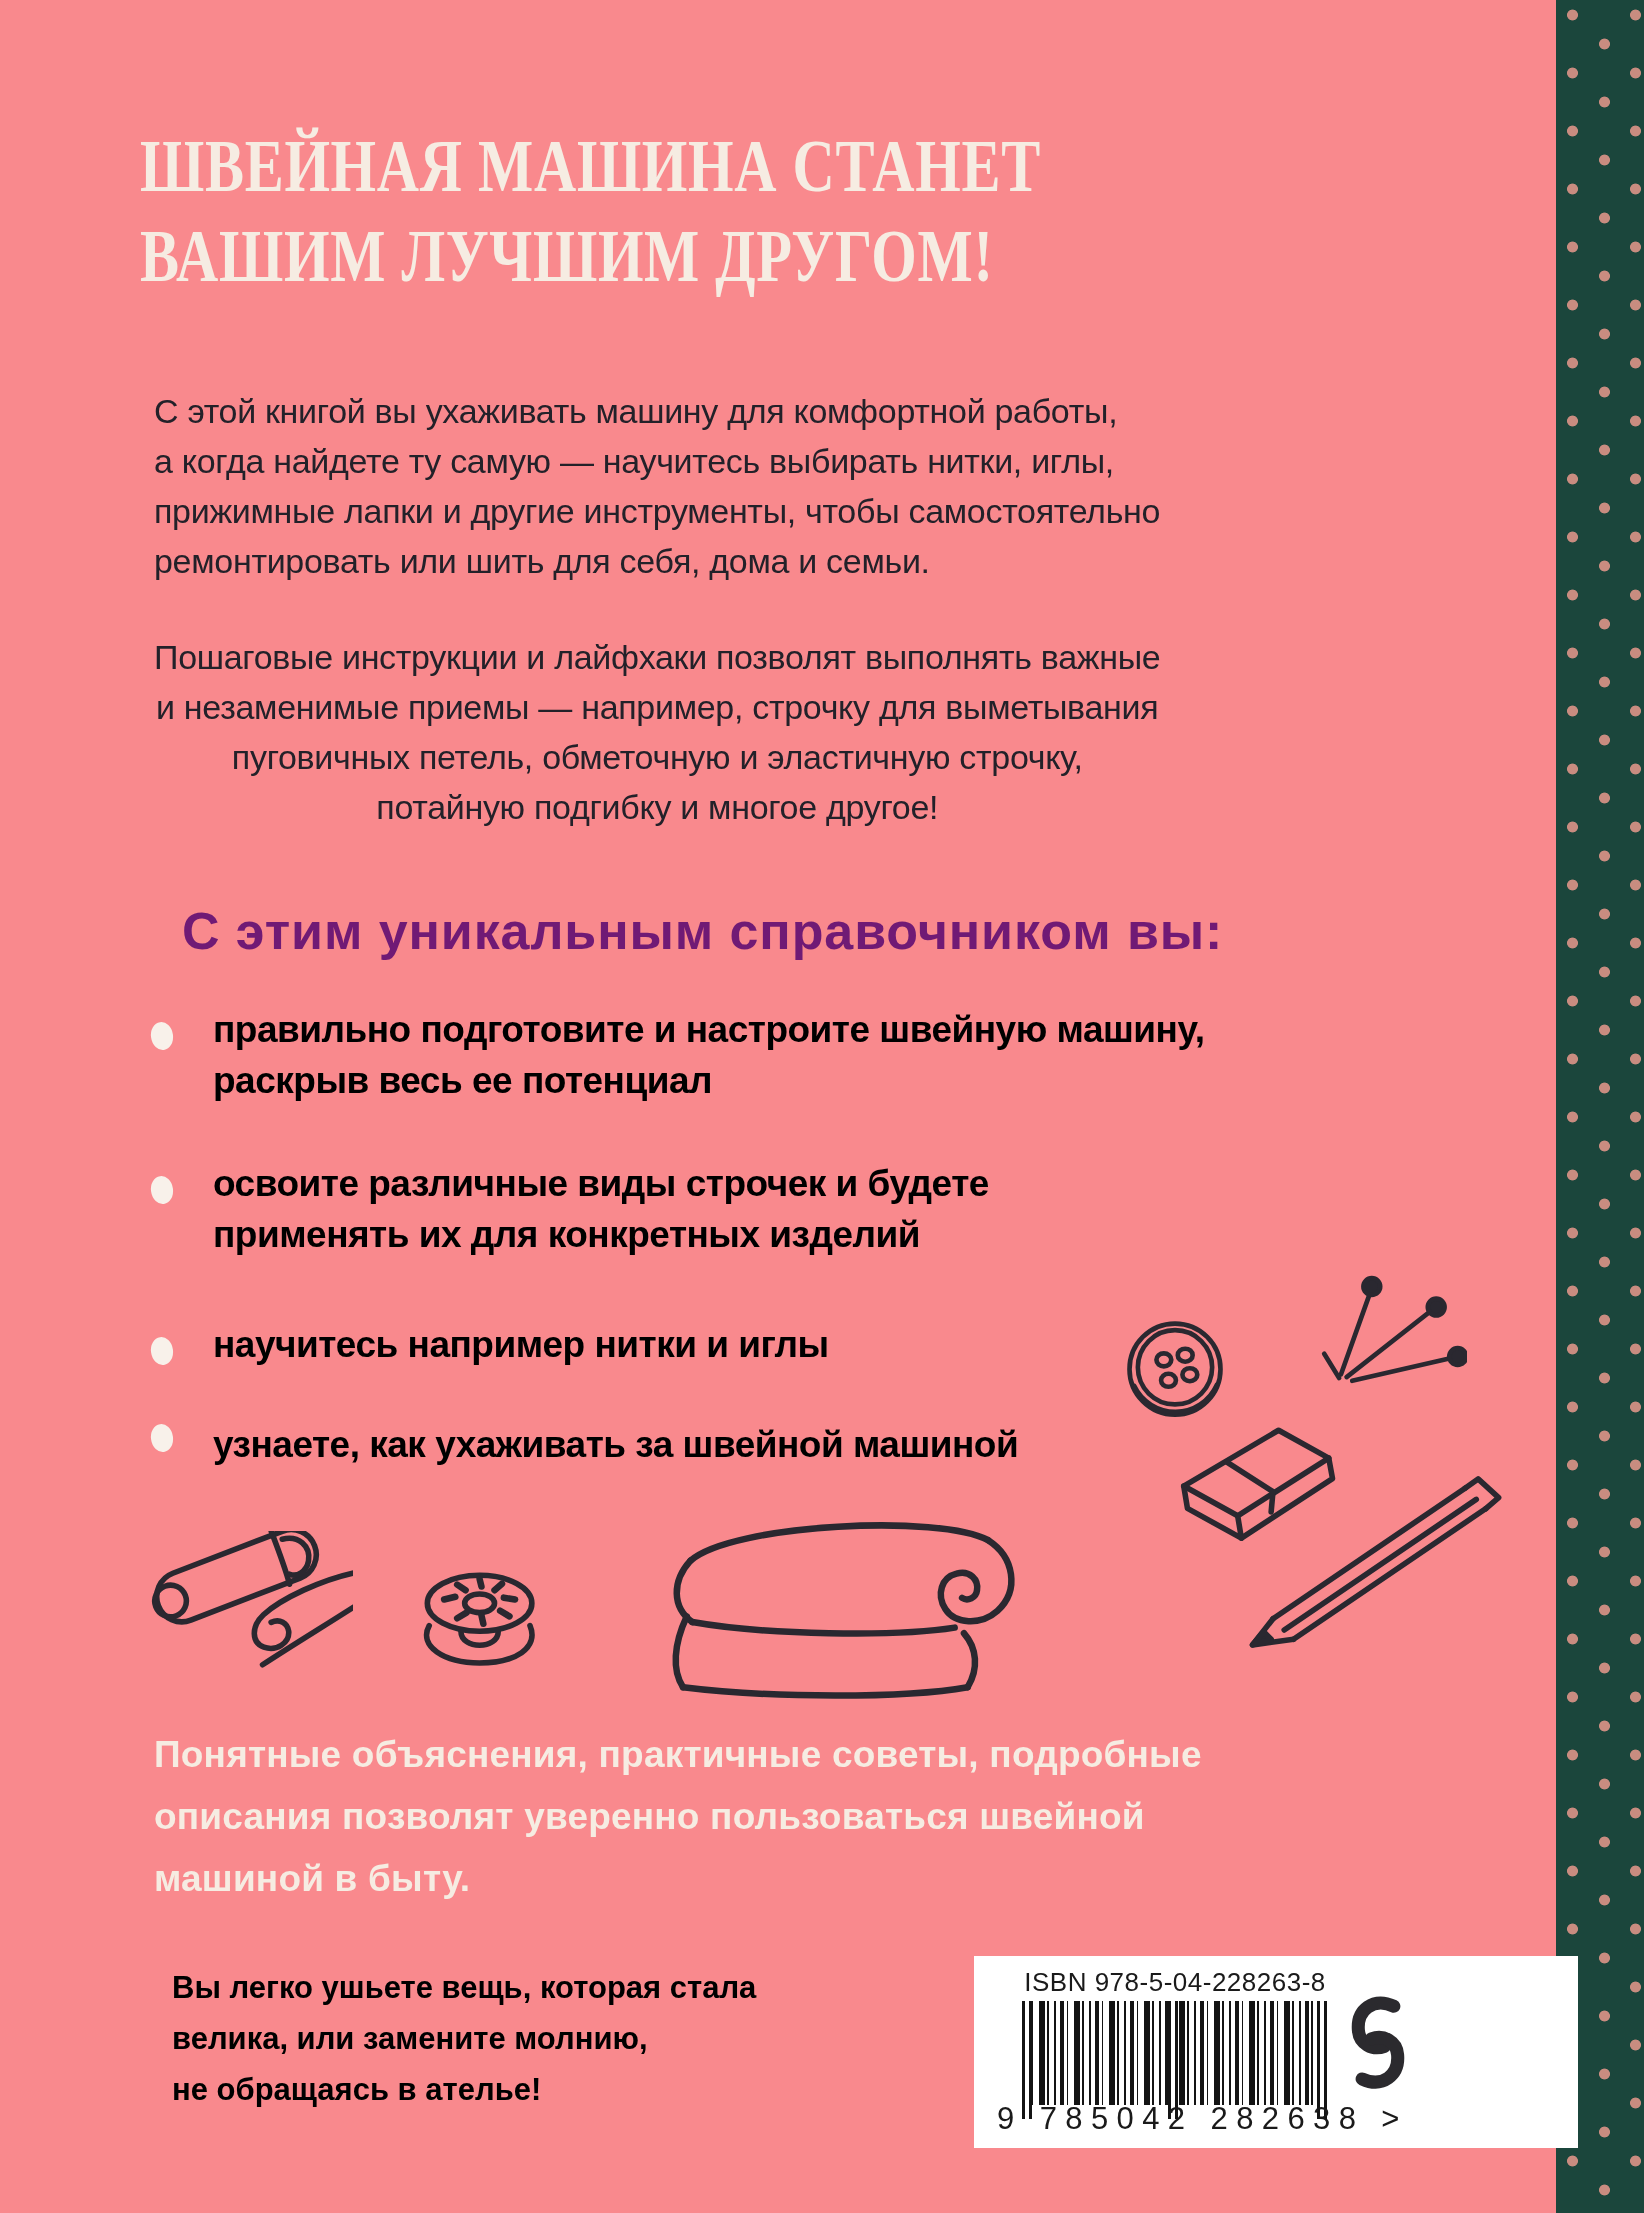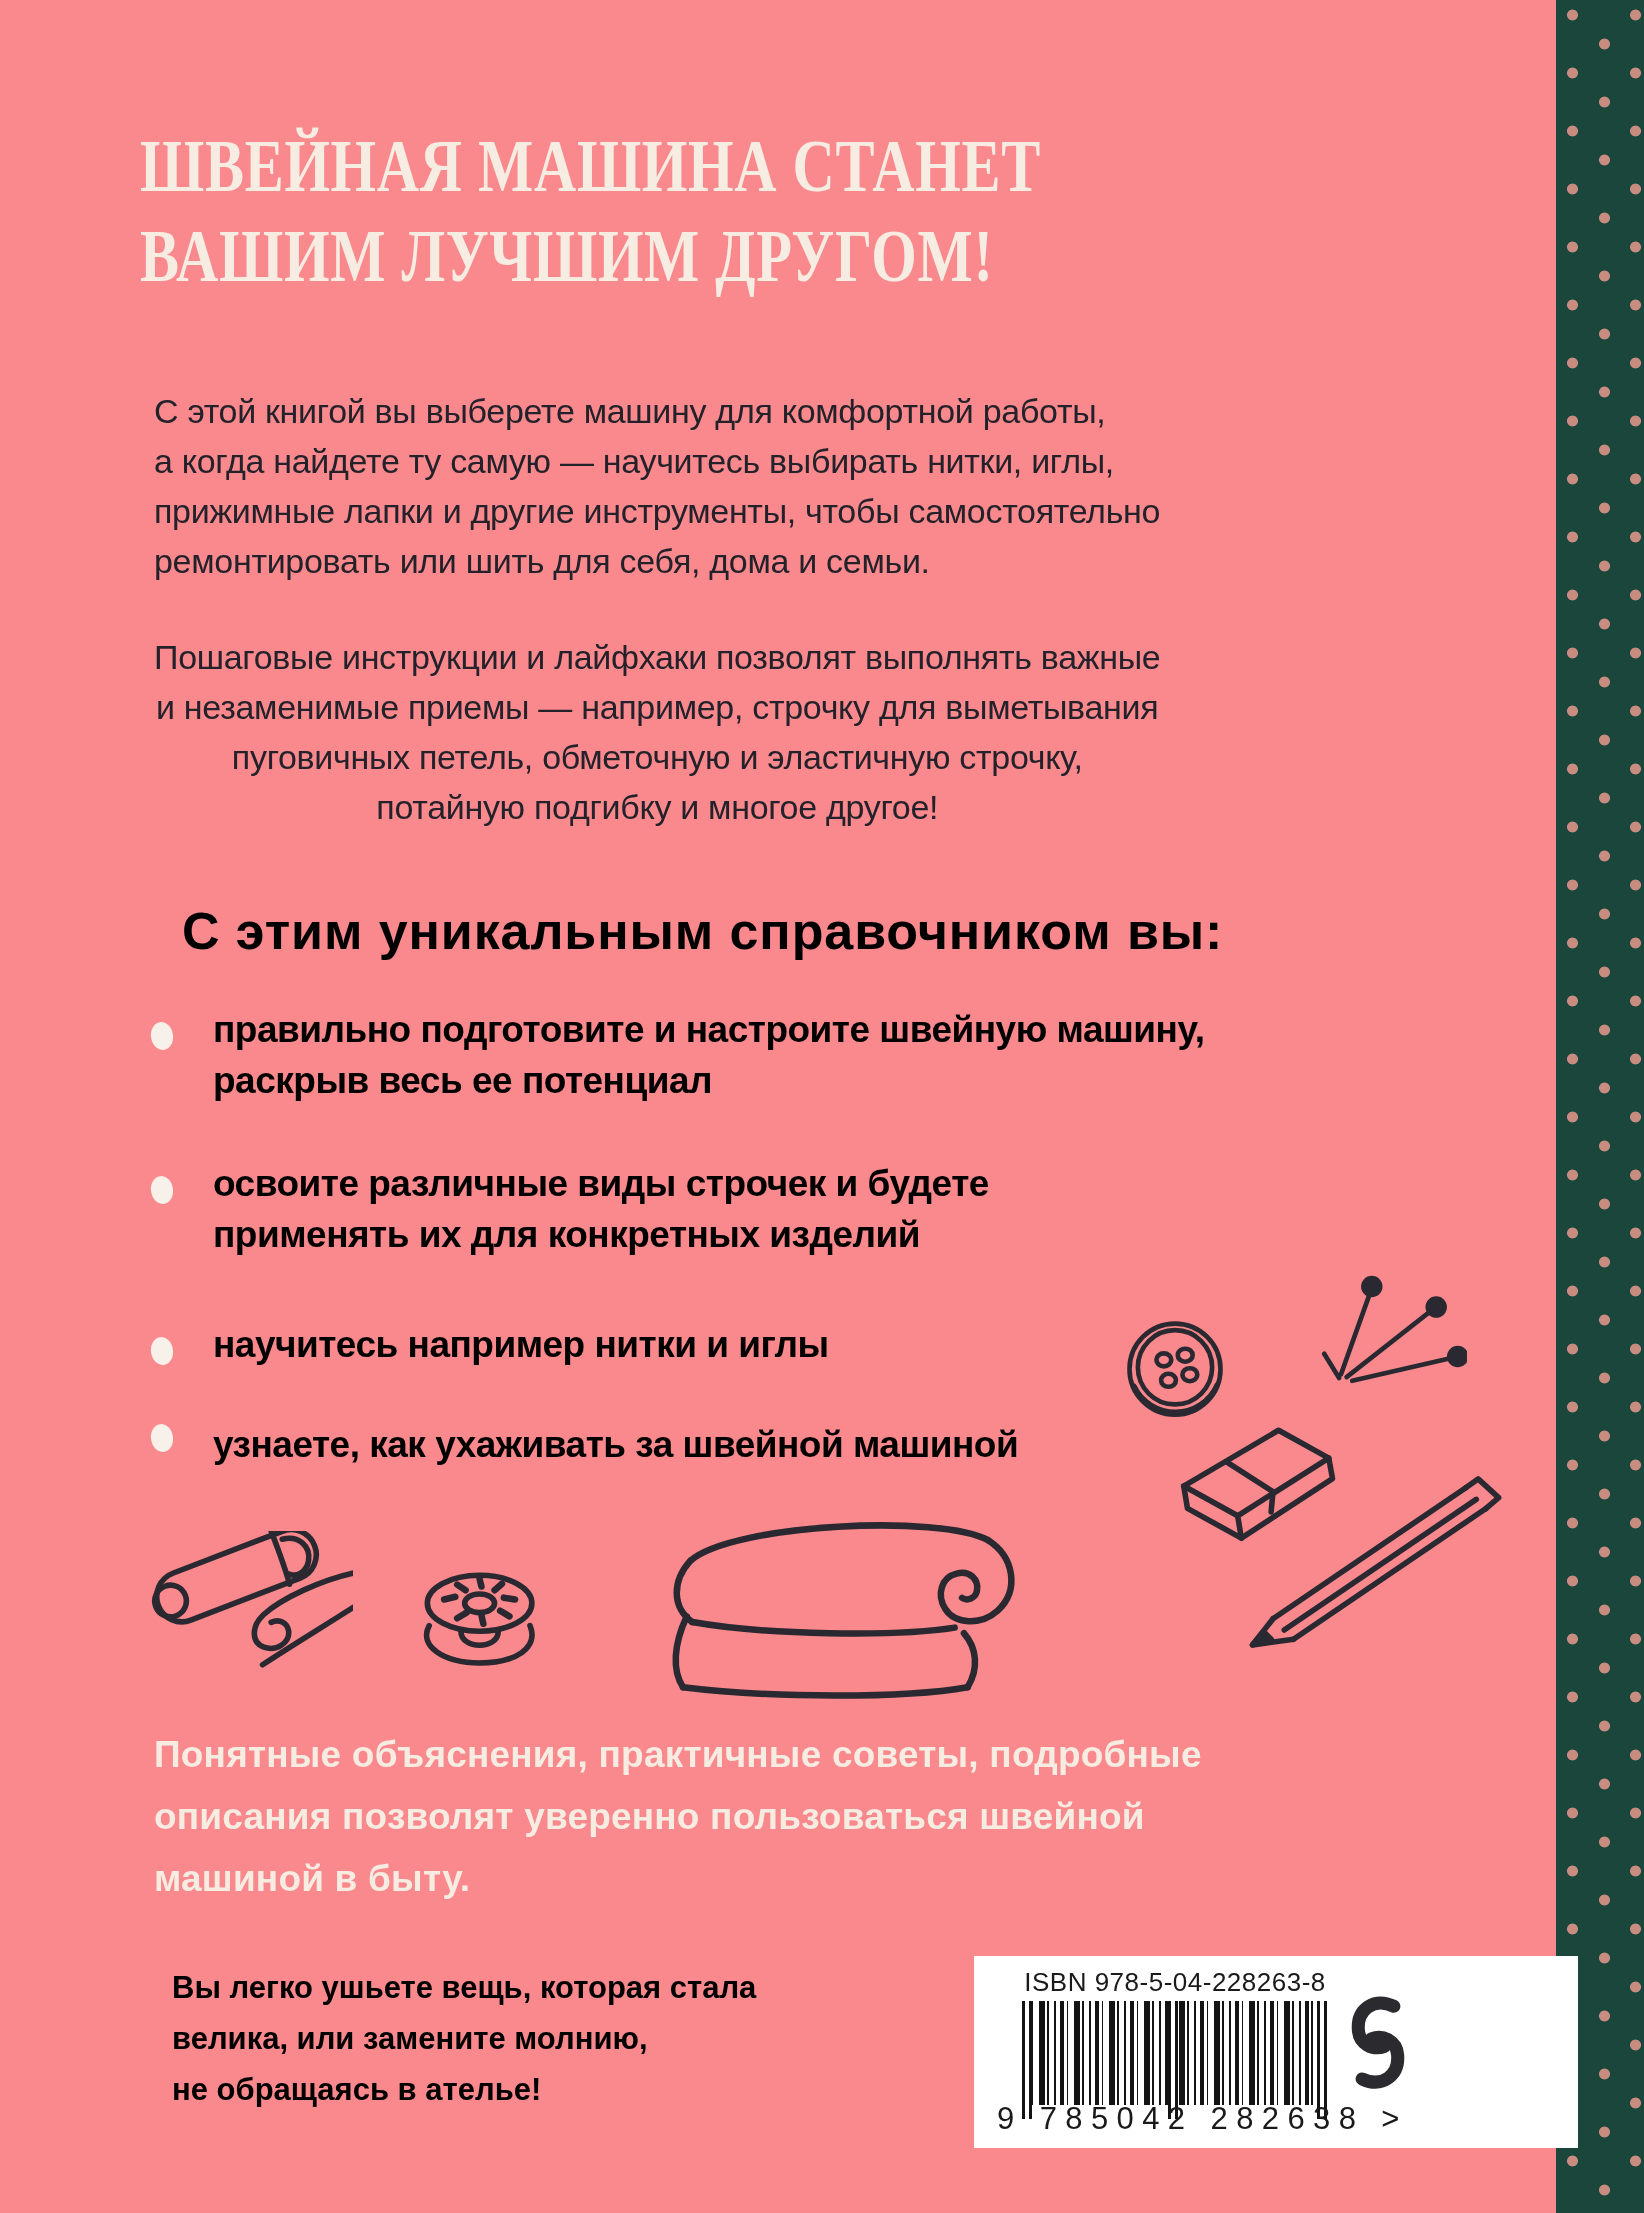--- a/index.html
+++ b/index.html
@@ -30,21 +30,21 @@
   }
   .body-text{
     font-size:34px;line-height:50px;letter-spacing:-0.3px;
     white-space:pre-line;color:#232129;
   }
   .para1{left:154px;top:386px;}
   .para2{left:154px;top:632px;text-align:center;}
   .list-heading{
     left:182px;top:903px;
     font-size:52px;line-height:56px;font-weight:bold;
-    letter-spacing:0.9px;color:#000000;white-space:nowrap;
+    letter-spacing:0.9px;color:#701a75;white-space:nowrap;
   }
   .bullet-text{
     font-size:37px;line-height:51px;font-weight:bold;
     letter-spacing:-0.5px;white-space:pre-line;color:#000000;
   }
   .bullet-dot{
     width:22.4px;height:28px;border-radius:50%;
     background:#F8F1EA;transform:rotate(-8deg);
   }
   .highlight{
@@ -85,21 +85,21 @@
   }
 </style>
 </head>
 <body>
 
 <div class="strip"></div>
 
 <div class="abs title">ШВЕЙНАЯ МАШИНА СТАНЕТ
 ВАШИМ ЛУЧШИМ ДРУГОМ!</div>
 
-<div class="abs body-text para1">С этой книгой вы выберете машину для комфортной работы,
+<div class="abs body-text para1">С этой книгой вы ухаживать машину для комфортной работы,
 а когда найдете ту самую — научитесь выбирать нитки, иглы,
 прижимные лапки и другие инструменты, чтобы самостоятельно
 ремонтировать или шить для себя, дома и семьи.</div>
 
 <div class="abs body-text para2">Пошаговые инструкции и лайфхаки позволят выполнять важные
 и незаменимые приемы — например, строчку для выметывания
 пуговичных петель, обметочную и эластичную строчку,
 потайную подгибку и многое другое!</div>
 
 <div class="abs list-heading">С этим уникальным справочником вы:</div>

